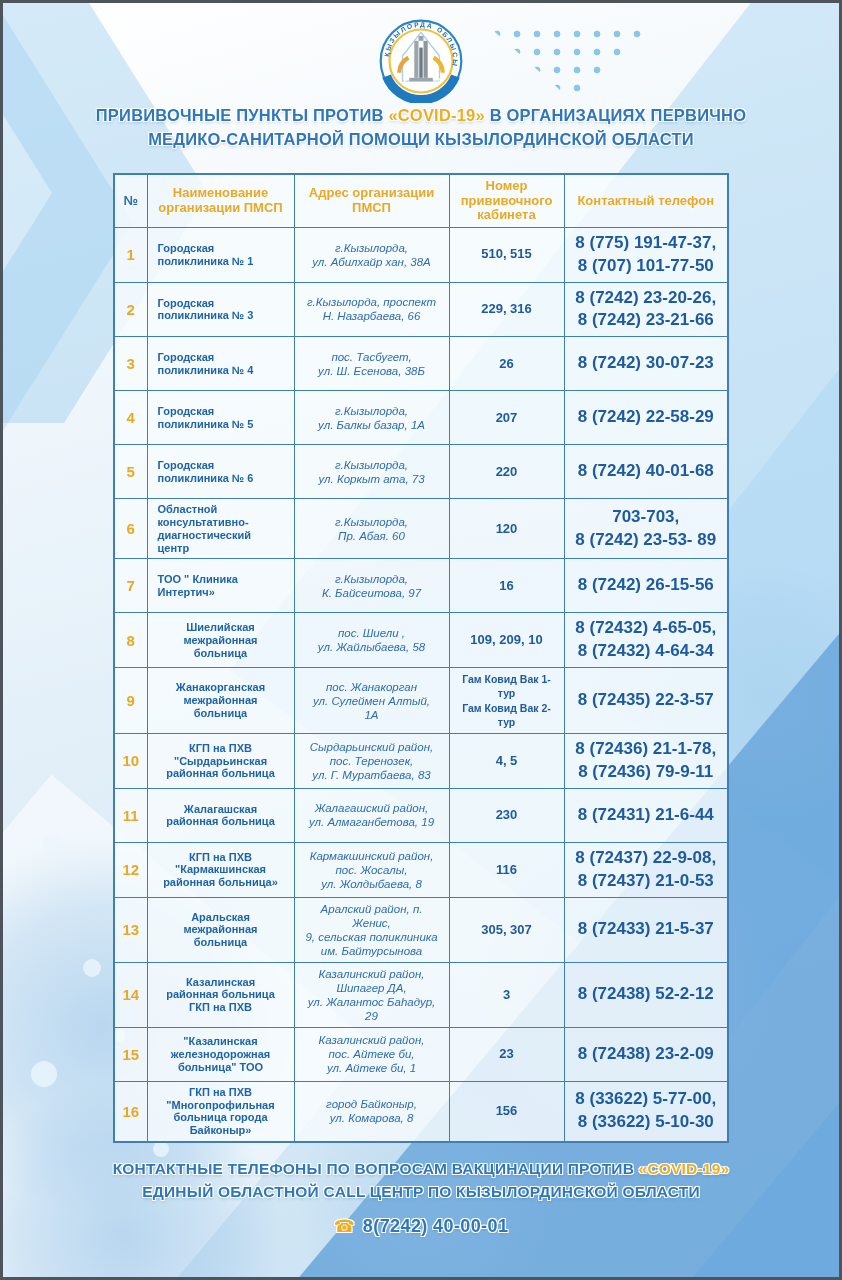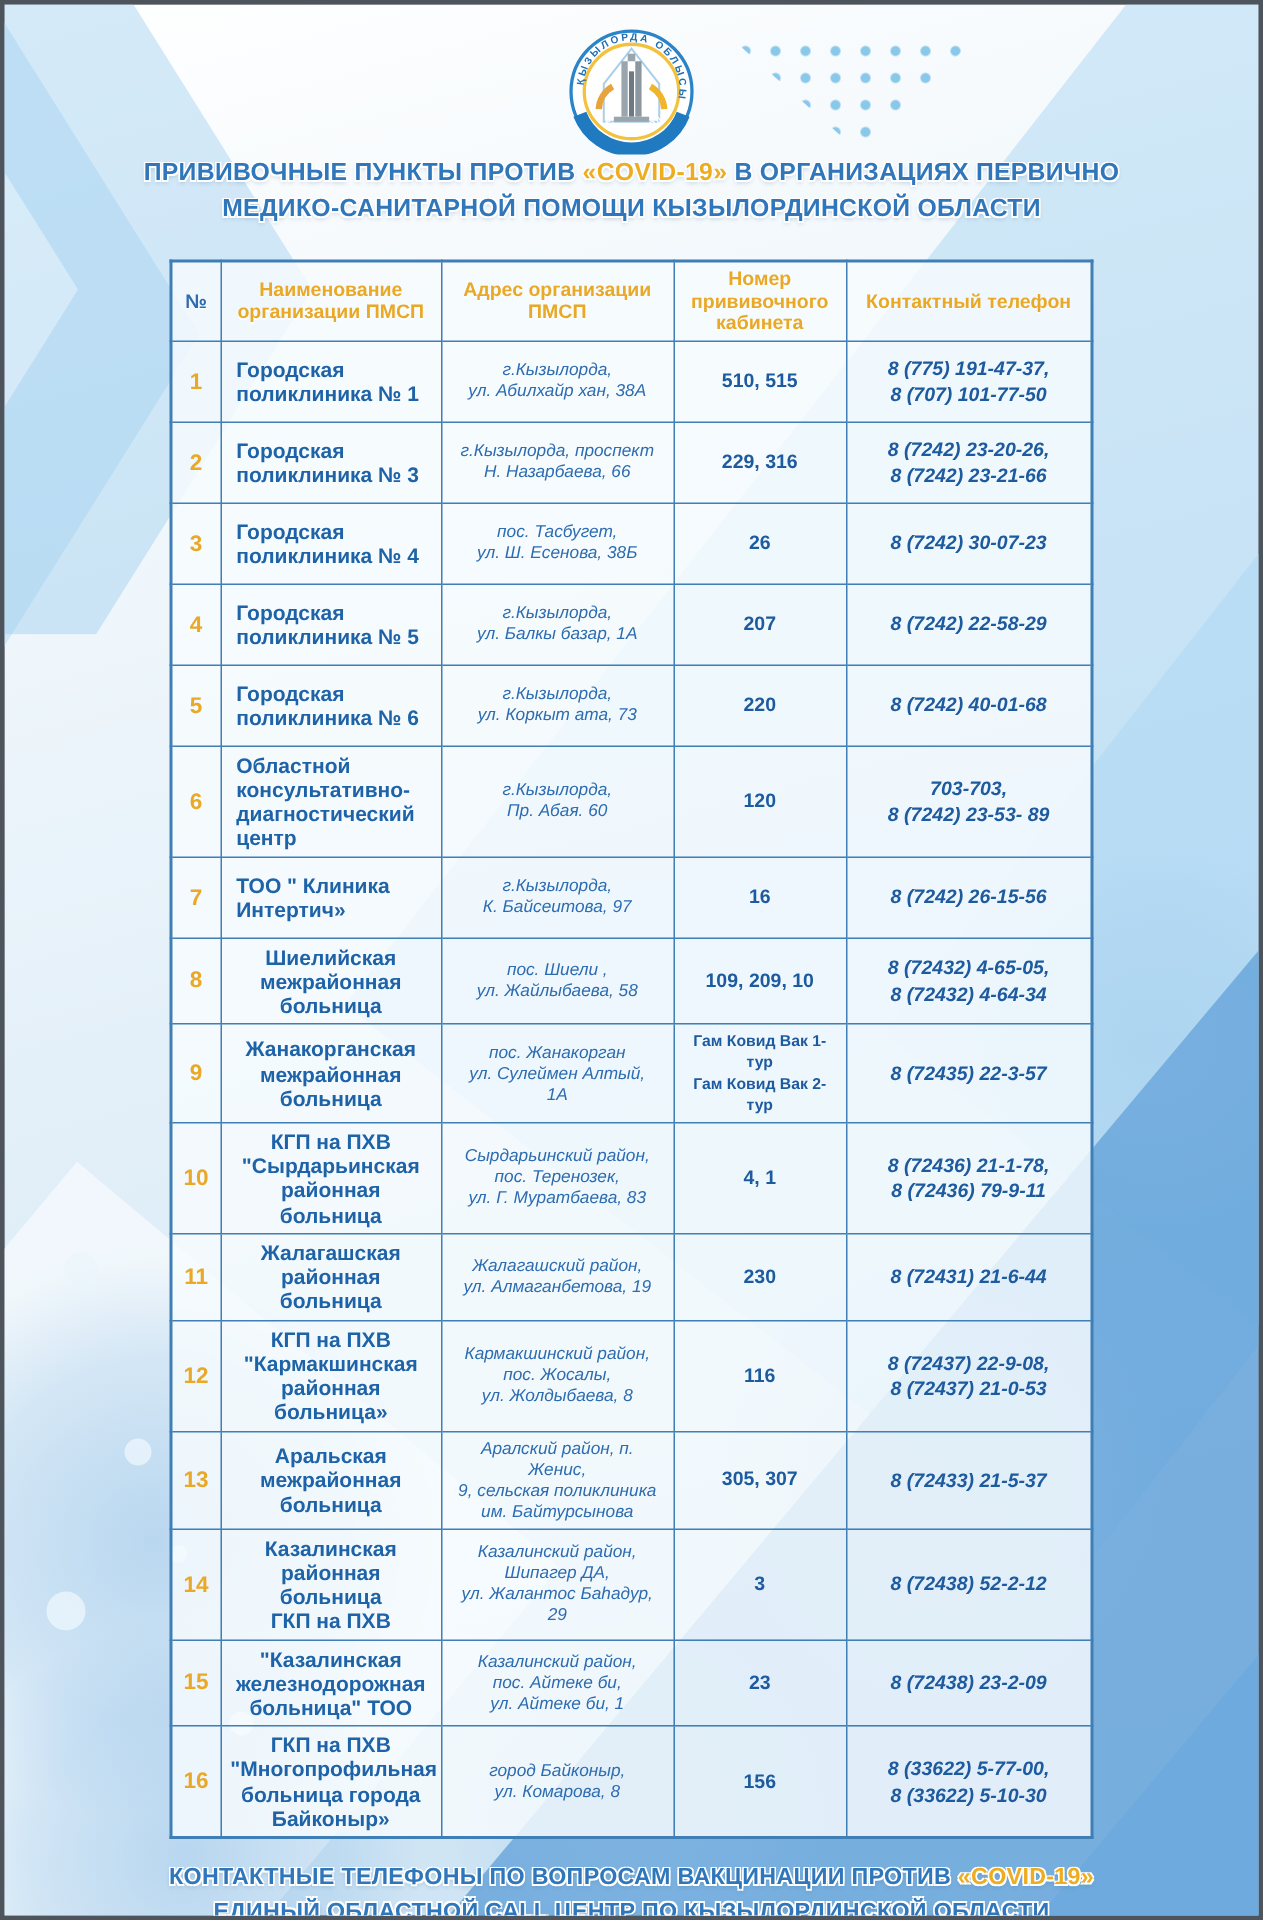--- a/index.html
+++ b/index.html
@@ -94,25 +94,25 @@
     padding:4px 6px;
     white-space:pre-line;
   }
   thead tr { height:48px; }
   tbody tr { height:54px; }
   th {
     color:#e9a825; font-weight:bold; font-size:13px; line-height:1.12;
     text-shadow:0 1px 0 rgba(255,255,255,.8);
   }
   .cell-num   { color:#e9a825; font-weight:bold; font-size:15px; }
-  .cell-name  { color:#1e63a8; font-weight:bold; font-size:14px; line-height:1.16; }
+  .cell-name  { color:#1e63a8; font-weight:bold; font-size:11px; line-height:1.16; }
   .cell-addr  { color:#2d6cb0; font-style:italic; font-size:11.5px; line-height:1.22; }
   .cell-cab   { color:#1d5a9e; font-weight:bold; font-size:13px; line-height:1.25; }
   .cell-cab.small { font-size:10.5px; line-height:1.35;margin-left:31px; }
-  .cell-phone { color:#1d5a9e; font-style:italic; font-weight:bold; font-size:13px; line-height:1.35; }
+  .cell-phone { color:#1d5a9e; font-weight:bold; font-size:17px; line-height:1.35; }
   tbody tr:nth-child(-n+7) .cell-name { text-align:left; padding-left:10px; }
 
   .footer-block { margin-top:14px; text-align:center; }
   .footer-line {
     font-size:15.5px; font-weight:bold; line-height:23px;
     color:#2f76ba; letter-spacing:.2px;
     text-shadow:-1px -1px 0 #fff, 1px -1px 0 #fff, -1px 1px 0 #fff, 1px 1px 0 #fff, 0 2px 3px rgba(40,80,120,.25);
   }
   .phone-list { margin-top:10px; }
   .phone-line { line-height:26px; }
@@ -294,21 +294,21 @@
             <td class="cell-phone">8 (72435) 22-3-57</td>
           </tr>
           <tr>
             <td class="cell-num">10</td>
             <td class="cell-name">КГП на ПХВ
 "Сырдарьинская
 районная больница</td>
             <td class="cell-addr">Сырдарьинский район,
 пос. Теренозек,
 ул. Г. Муратбаева, 83</td>
-            <td class="cell-cab">4, 1</td>
+            <td class="cell-cab">4, 5</td>
             <td class="cell-phone">8 (72436) 21-1-78,
 8 (72436) 79-9-11</td>
           </tr>
           <tr>
             <td class="cell-num">11</td>
             <td class="cell-name">Жалагашская
 районная больница</td>
             <td class="cell-addr">Жалагашский район,
 ул. Алмаганбетова, 19</td>
             <td class="cell-cab">230</td>

